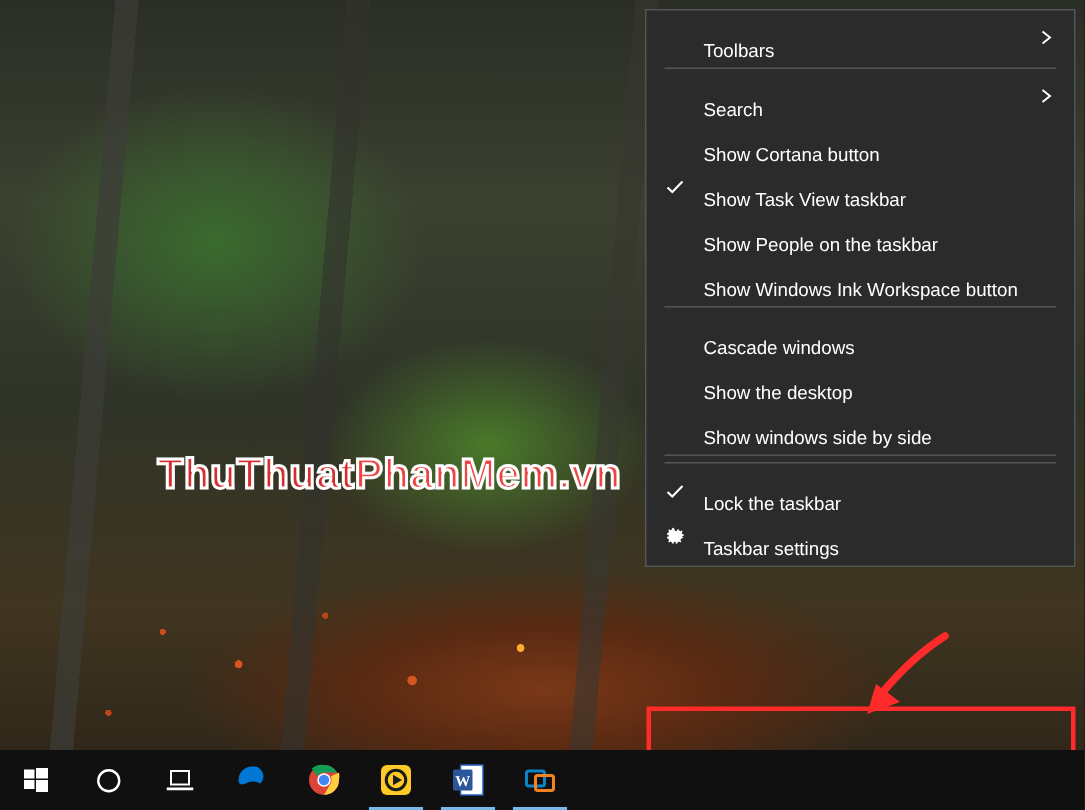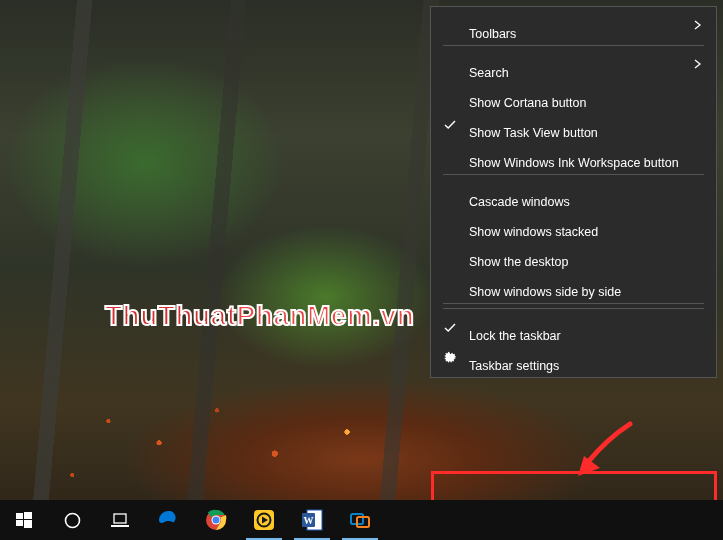--- a/index.html
+++ b/index.html
@@ -124,31 +124,31 @@
   </div>
   <div class="menu-item">
     <span>Show Cortana button</span>
   </div>
   <div class="menu-item">
     <span class="menu-check">
       <svg width="12" height="12" viewBox="0 0 12 12">
           <path d="M1 6 L4.2 9 L11 2" stroke="#fff" stroke-width="1.4" fill="none"></path>
         </svg>
     </span>
-    <span>Show Task View button</span>
+    <span>Show Task View taskbar</span>
+  </div>
+  <div class="menu-item">
+    <span>Show People on the taskbar</span>
   </div>
   <div class="menu-item">
     <span>Show Windows Ink Workspace button</span>
   </div>
   <div class="menu-separator"></div>
   <div class="menu-item">
     <span>Cascade windows</span>
-  </div>
-  <div class="menu-item">
-    <span>Show windows stacked</span>
   </div>
   <div class="menu-item">
     <span>Show the desktop</span>
   </div>
   <div class="menu-item">
     <span>Show windows side by side</span>
   </div>
   <div class="menu-separator"></div>
   <div class="menu-separator"></div>
   <div class="menu-item">

